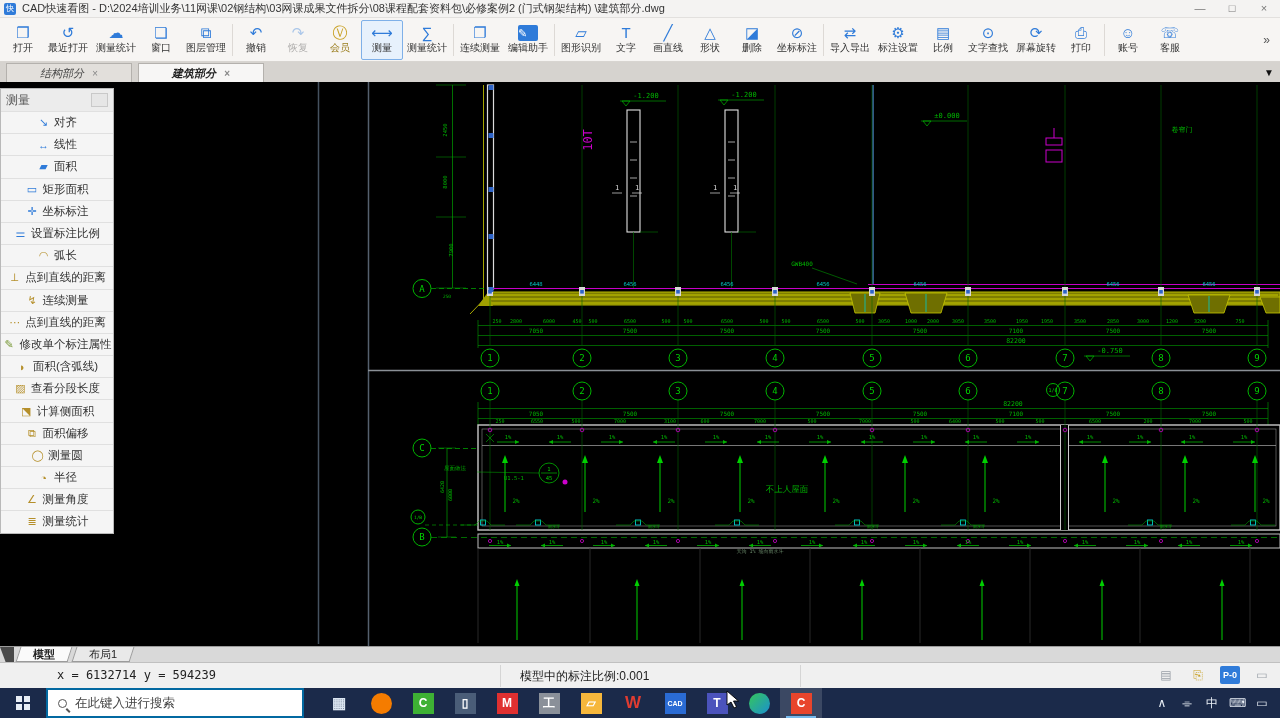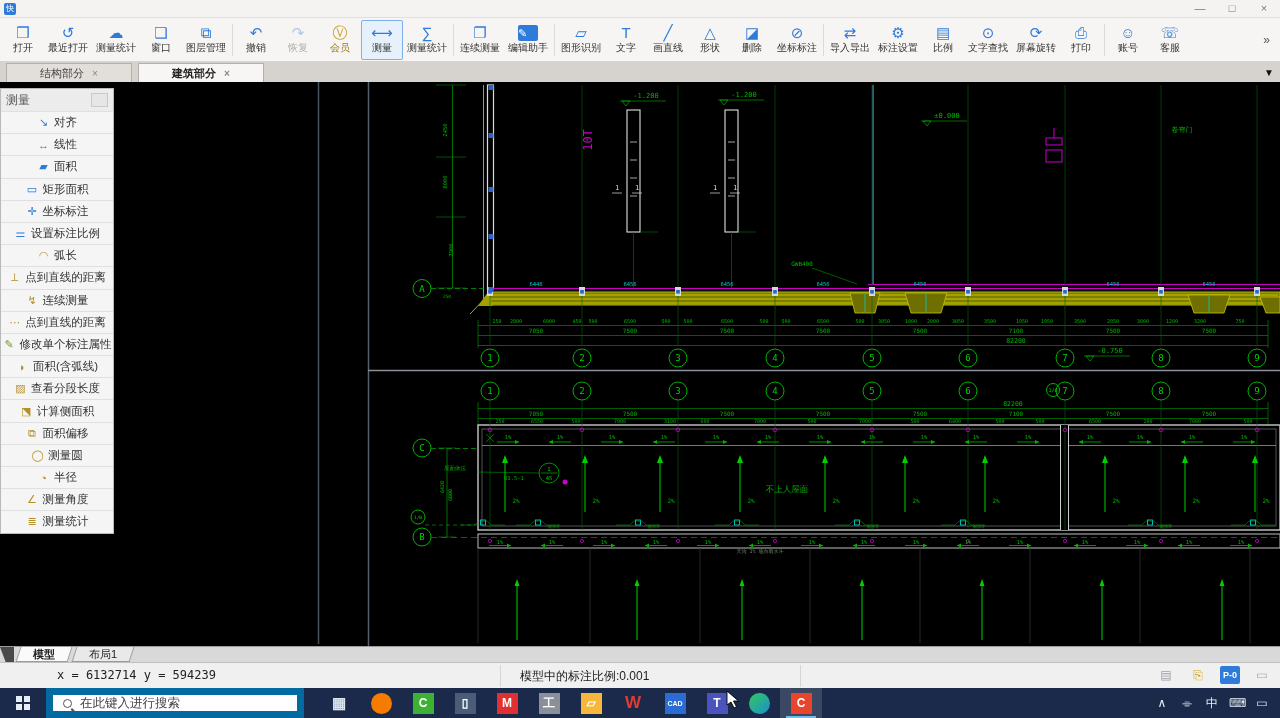--- a/index.html
+++ b/index.html
@@ -28,21 +28,21 @@
   .tbtn.gold .ticon { color:#c9a227; } .tbtn.gold .tlabel { color:#9a7d1d; }
   .tbtn.disabled { opacity:.38; }
   .tbtn.active { background:#e7f1fc; border-color:#7fb0e8; }
   .tbtn.filled .ticon { background:#2f7bd9; color:#fff; width:20px; height:16px;
     line-height:16px; font-size:11px; border-radius:2px; }
   .tsep { width:1px; height:32px; background:#ddd9d5; margin:0 2px; }
   #tb-overflow { margin-left:auto; color:#555; font-size:12px; padding:0 8px; }
 
   
   #doctabs { position:absolute; left:0; top:62px; width:1280px; height:20px;
-    background:#d6d3cf; display:flex; align-items:flex-end; }
+    background:#d6d3cf; display:flex; align-items:flex-end;font-style:italic; }
   .dtab { height:19px; width:126px; display:flex; align-items:center;
     justify-content:center; gap:8px; font-size:11px; color:#444;
     background:#e2dfdb; border:1px solid #b4b1ad; border-bottom:none; margin-left:6px; }
   .dtab.active { background:#f7f6f5; font-weight:bold; color:#222; }
   .dtab .x { color:#888; font-size:10px; }
   #tab-drop { margin-left:auto; margin-right:6px; color:#111; font-size:10px; align-self:center; }
 
   
   #canvas { position:absolute; left:0; top:82px; width:1280px; height:564px; background:#000; }
 
@@ -81,21 +81,21 @@
   #p0-badge { background:#2f7bd9; color:#fff; font-size:9px; font-weight:bold; }
 
   
   #taskbar { position:absolute; left:0; top:688px; width:1280px; height:30px;
     background:#1b2a4a; display:flex; align-items:center; }
   #startbtn { width:46px; height:30px; display:flex; align-items:center; justify-content:center; }
   .winlogo { width:14px; height:14px; display:grid; grid-template-columns:6px 6px;
     grid-template-rows:6px 6px; gap:1.5px; }
   .winlogo i { background:#e8eef5; }
   #tsearch { width:258px; height:30px; background:#fff; display:flex; align-items:center;
-    gap:8px; padding:0 10px; font-size:12.5px; color:#444; border:7px solid #0369a1; }
+    gap:8px; padding:0 10px; font-size:12.5px; color:#444; border:2px solid #0369a1; }
   .mag { width:9px; height:9px; border:1.5px solid #555; border-radius:50%; position:relative; }
   .mag::after { content:""; position:absolute; left:8px; top:8px; width:5px; height:1.5px;
     background:#555; transform:rotate(45deg); transform-origin:0 0; }
   .tapp { width:42px; height:30px; display:flex; align-items:center; justify-content:center;
     position:relative; }
   .tapp.active { background:rgba(255,255,255,.14); }
   .tapp.active::after { content:""; position:absolute; left:6px; bottom:0; right:6px;
     height:2px; background:#76b9ed; }
   .appicon { width:21px; height:21px; display:flex; align-items:center; justify-content:center;
     font-weight:bold; font-size:12px; color:#fff; }
@@ -106,20 +106,21 @@
   
   #cursor { position:absolute; left:726px; top:690px; z-index:99; }
 </style>
 </head>
 <body>
 
 <div id="stage">
 
   <div id="titlebar">
     <div id="app-icon">快</div>
+    <span>CAD快速看图 - D:\2024培训业务\11网课\02钢结构\03网课成果文件拆分\08课程配套资料包\必修案例2 (门式钢架结构) \建筑部分.dwg</span>
     <div id="win-controls">
       <div class="winbtn">—</div>
       <div class="winbtn">□</div>
       <div class="winbtn">×</div>
     </div>
   </div>
 
   <div id="toolbar">
       <div class="tbtn">
         <span class="ticon">❒</span>

